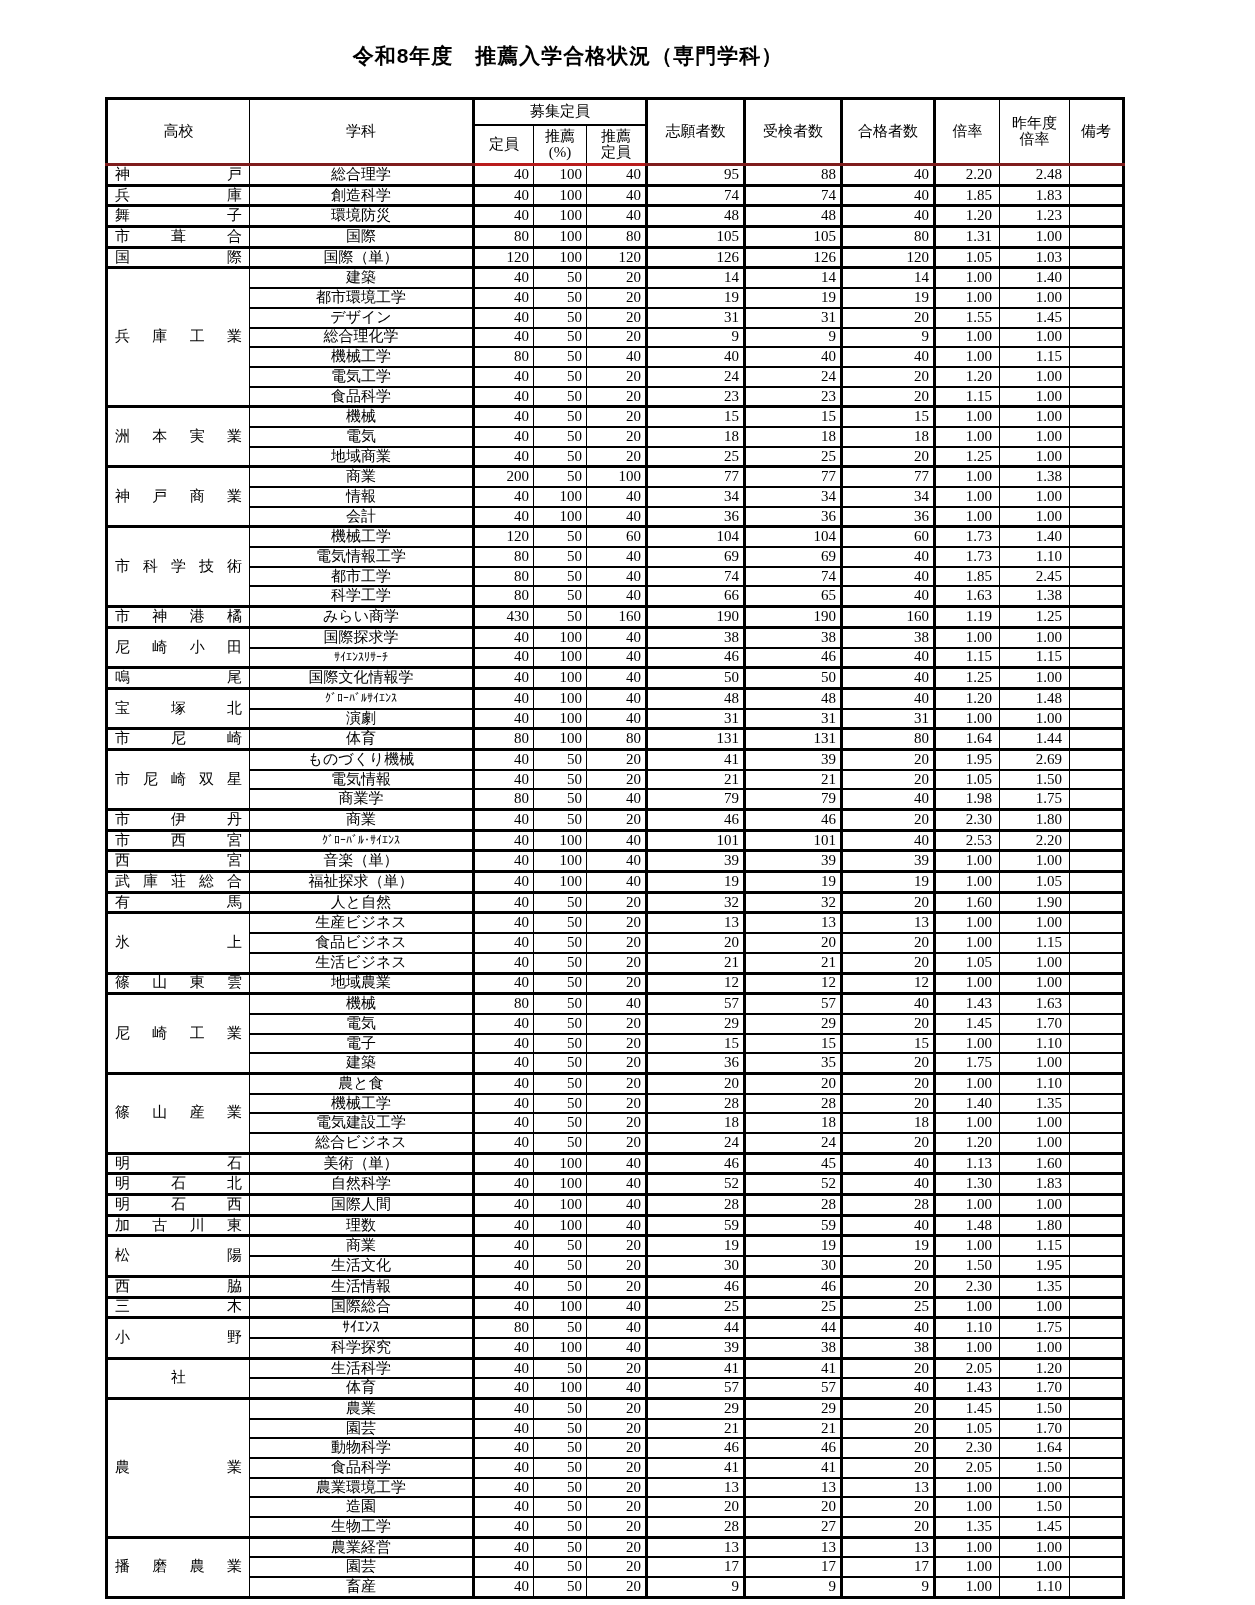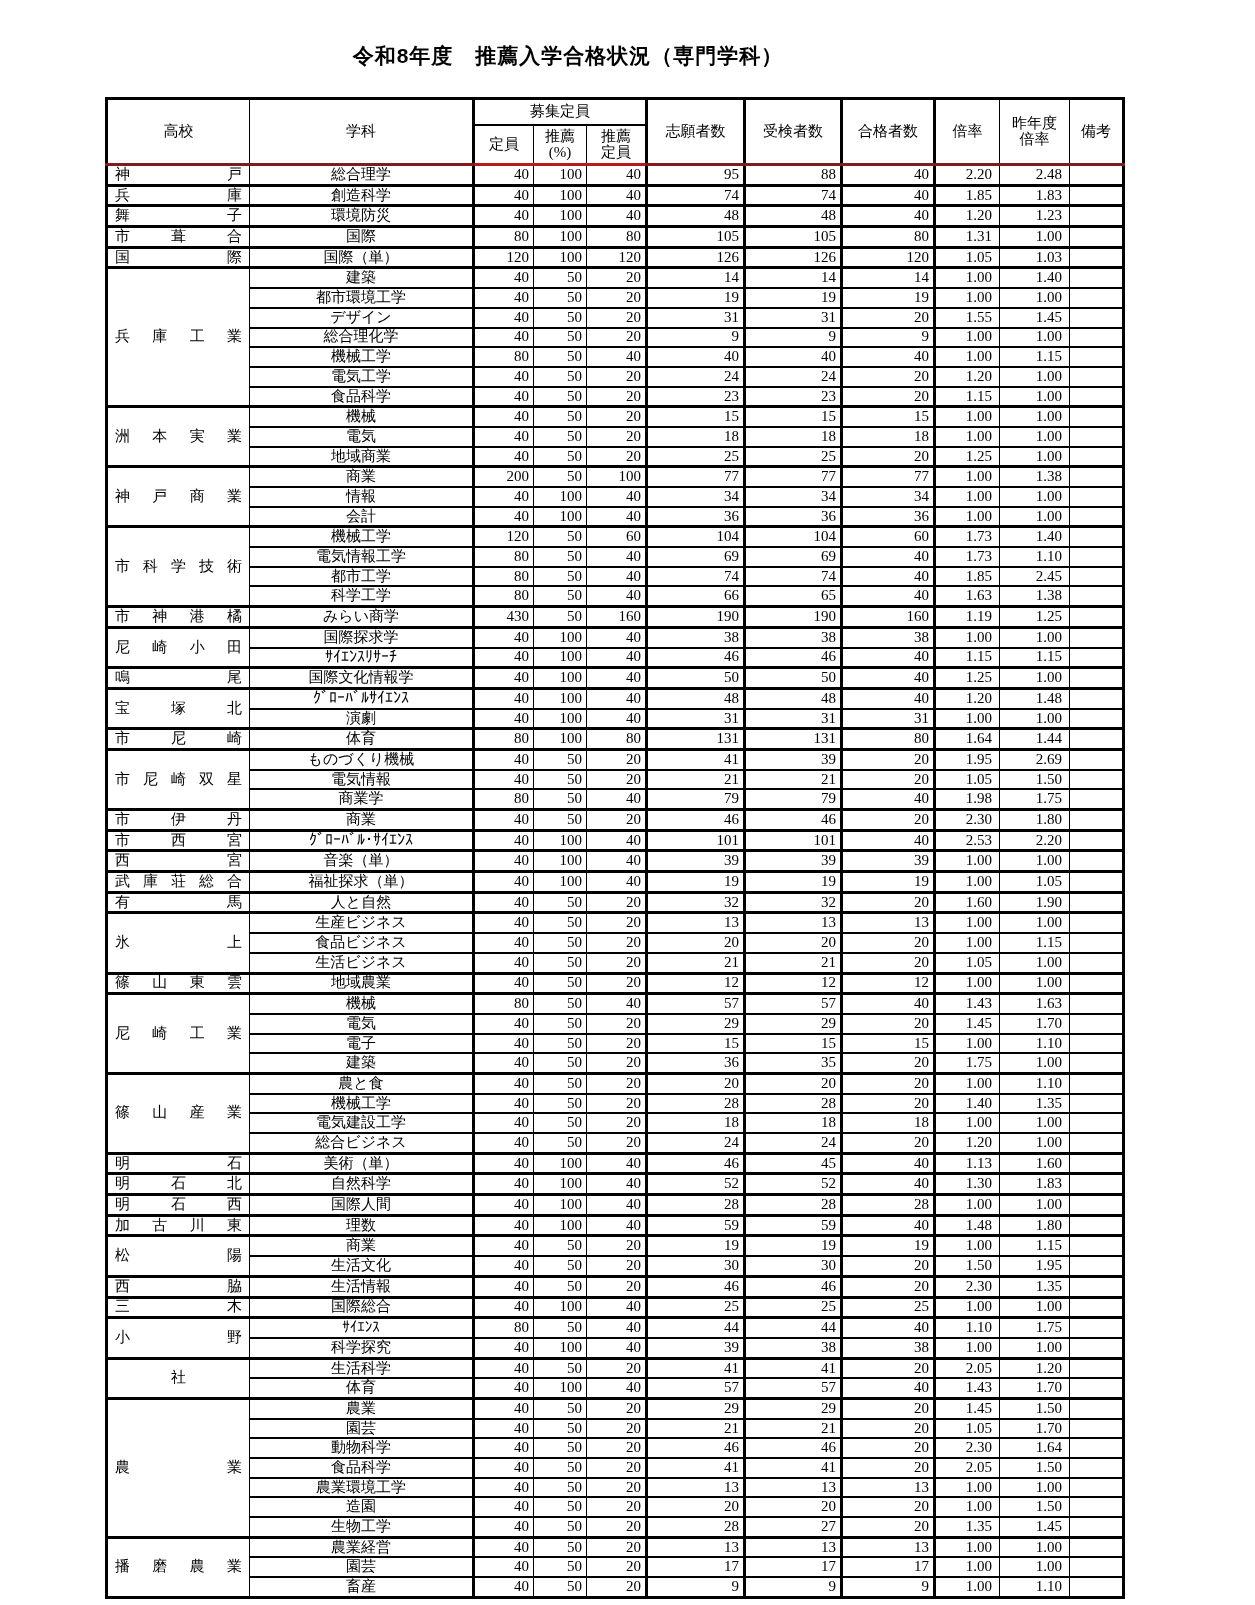--- a/index.html
+++ b/index.html
@@ -54,21 +54,21 @@
   .bR3{border-right:3px solid #000 !important;}
   
   .results thead tr.h1 th{height:24px;text-align:center;vertical-align:middle;}
   .results thead tr.h2 th{height:37px;text-align:center;vertical-align:middle;}
   .results thead tr.h2 th{border-bottom:3px solid #b91c1c;}
   .results thead th[rowspan]{border-bottom:3px solid #7f1d1d;}
   
   .results tbody td{height:17.7px;vertical-align:middle;}
   .results tbody tr.grp td{border-top:3px solid #000;}
   td.dept{text-align:center;}
-  td.dept.halfkana{font-size:16px;}
+  td.dept.halfkana{font-size:12px;}
   td.num{text-align:right;padding-right:4px;}
   td.ratio{text-align:right;padding-right:7px;}
   td.note{background:#fff;}
   
   td.school{vertical-align:middle;}
   .sch-wrap{display:flex;justify-content:space-between;padding:0 7px;}
   .sch-wrap.single{justify-content:center;}
   .sch-wrap span{display:inline-block;}
 </style>
 </head>

